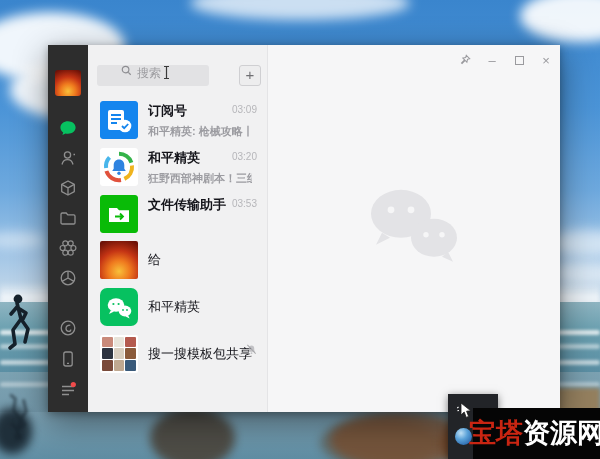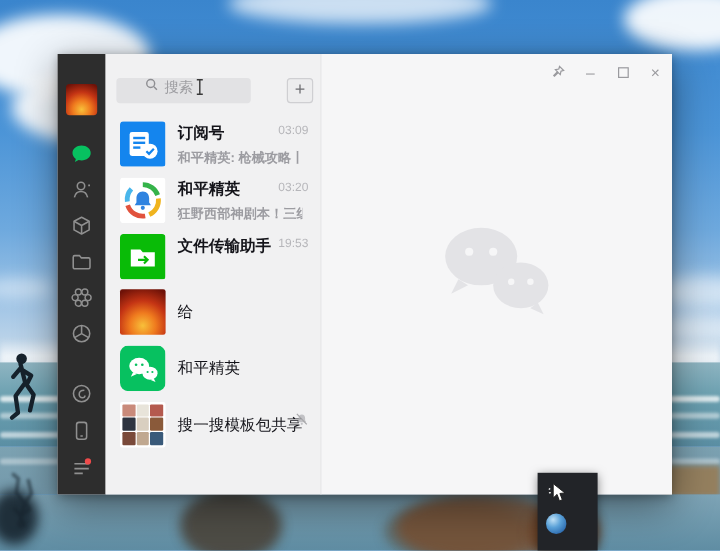--- a/index.html
+++ b/index.html
@@ -265,21 +265,21 @@
             <svg width="38" height="38" viewBox="0 0 38 38">
                 <rect width="38" height="38" rx="3" fill="#09bb07"></rect>
                 <path d="M9 13h8l2 2.2h10V27H9z" fill="#fff"></path>
                 <path d="M15 21.5h8m-3-3l3 3-3 3" stroke="#09bb07" stroke-width="1.8" fill="none"></path>
               </svg>
           </div>
           <div class="chat-mid">
             <div class="chat-title">文件传输助手</div>
 
           </div>
-          <div class="chat-time">19:53</div>
+          <div class="chat-time">03:53</div>
         </div>
 
         <div class="chat-item">
           <div class="avatar av-flame"></div>
           <div class="chat-mid">
             <div class="chat-title">给</div>
 
           </div>
         </div>
 
@@ -358,14 +358,18 @@
   </div>
 
   <div class="popup">
     <svg class="cursor-ic" width="17" height="20" viewBox="0 0 17 20">
       <path d="M4 2l0 12 3.2-3 2 5.4 2.4-1-2-5.2 4.2-.4z" fill="#fff" stroke="#1a1a1a" stroke-width=".8"></path>
       <path d="M1.5 6l-1.3 1M2 9.5l-1.6.3" stroke="#fff" stroke-width="1.1"></path>
     </svg>
     <div class="globe"></div>
   </div>
 
+  <div class="banner">
+    <span class="hl">宝塔</span>
+      <span class="rest">资源网</span>
+  </div>
 
 </div>
 
 </body></html>

